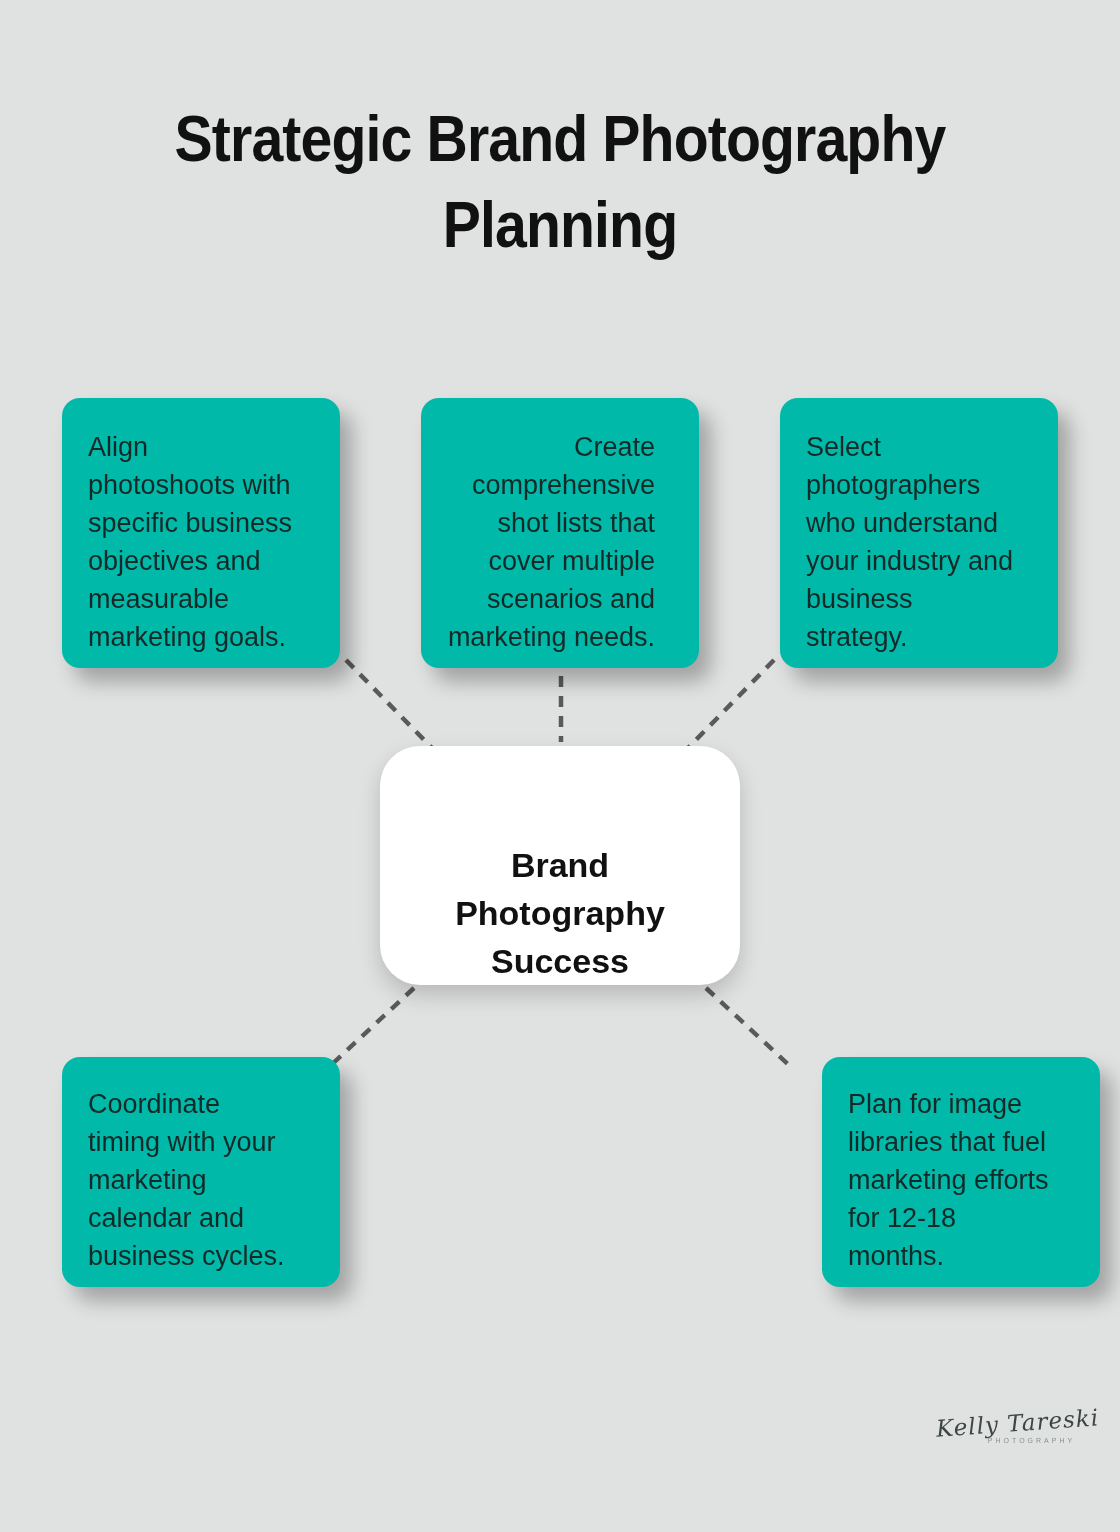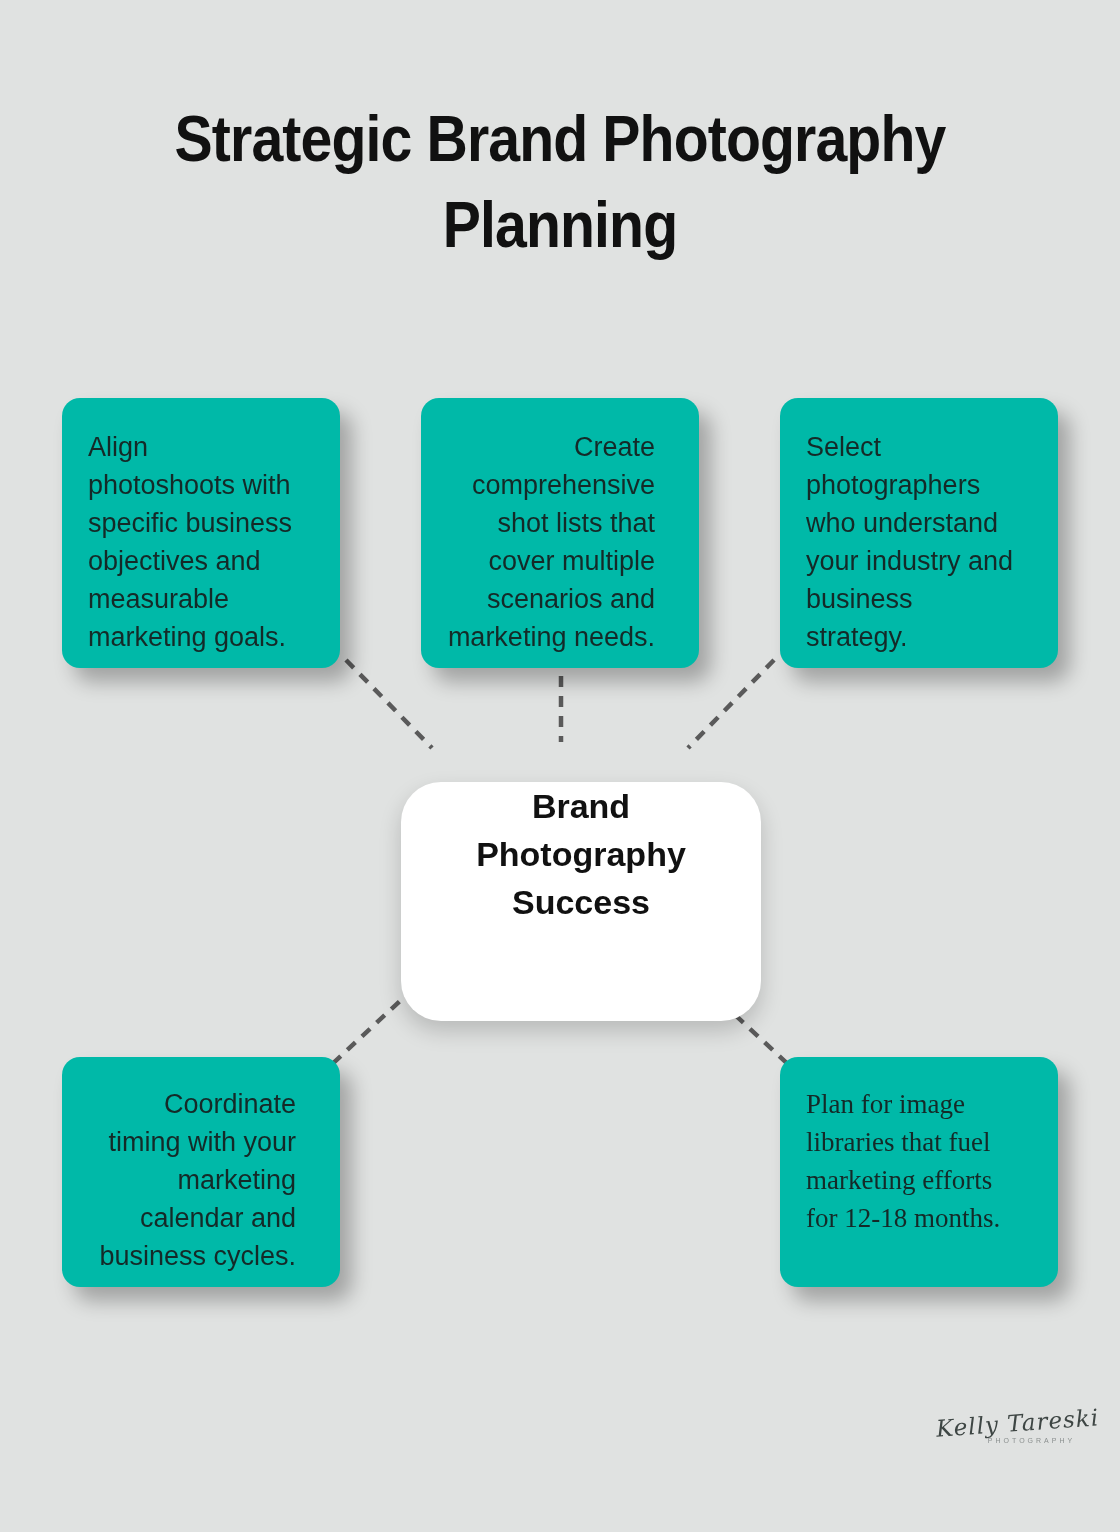--- a/index.html
+++ b/index.html
@@ -60,42 +60,41 @@
     background: var(--node-fill);
     border-radius: 18px;
     box-shadow: 12px 14px 20px rgba(0,0,0,0.28);
     padding: 30px 26px 10px 26px;
   }
   .node-top { top: 398px; height: 270px; }
   .node-bottom { top: 1057px; height: 230px; padding-top: 28px; }
   .node-1 { left: 62px; }
   .node-2 { left: 421px; text-align: right; }
   .node-3 { left: 780px; }
-  .node-4 { left: 62px; text-align: right; }
-  .node-5 { left: 780px; font-family: Liberation Serif, serif; }
+  .node-4 { left: 62px; }
+  .node-5 { left: 822px; }
   .node-text {
     display: block;
     width: 208px;
     font-size: 27px;
     line-height: 38px;
     color: var(--node-text);
   }
   .center-node {
     position: absolute;
     left: 380px;
-    top: 782px;
+    top: 746px;
     width: 360px;
     height: 239px;
     background: var(--center-fill);
     border-radius: 40px;
     box-shadow: 0 10px 22px rgba(0,0,0,0.18);
     display: flex;
-    align-items: flex-start;
+    align-items: flex-end;
     justify-content: center;
-    margin-left: 21px;
   }
   .center-label {
     font-size: 34px;
     font-weight: 700;
     line-height: 48px;
     text-align: center;
     color: var(--center-text);
     white-space: pre-line;
   }
   .signature {

